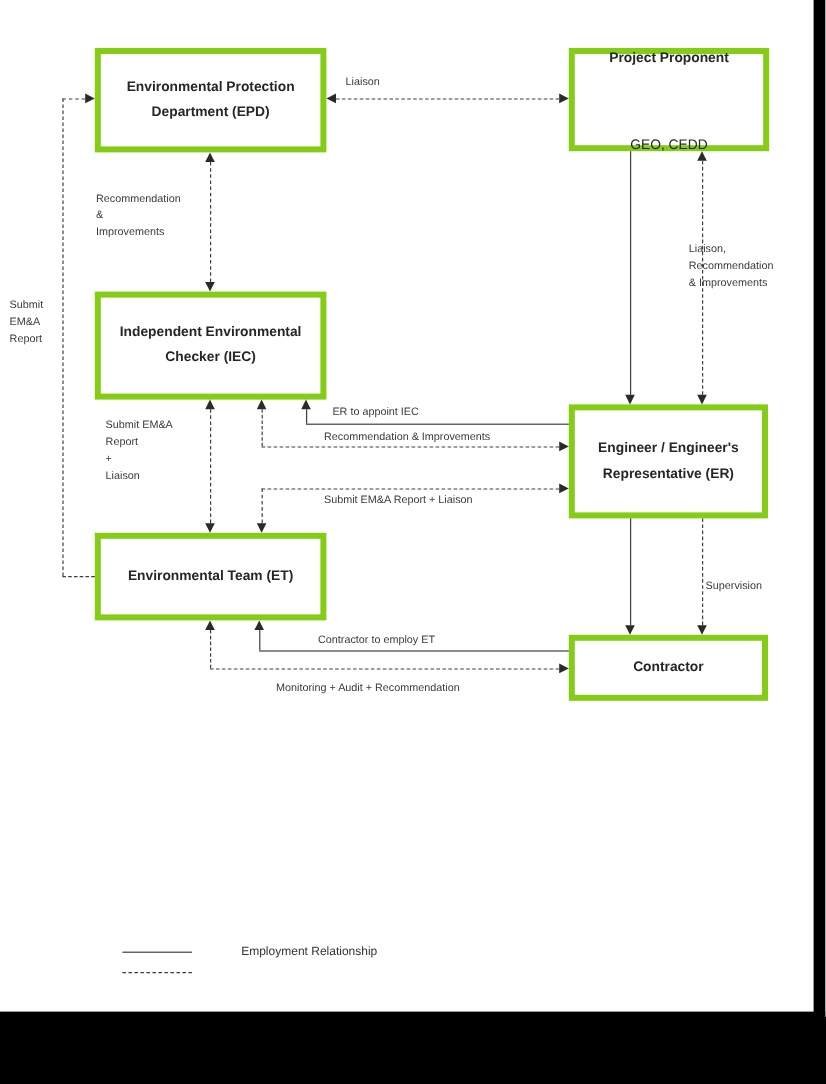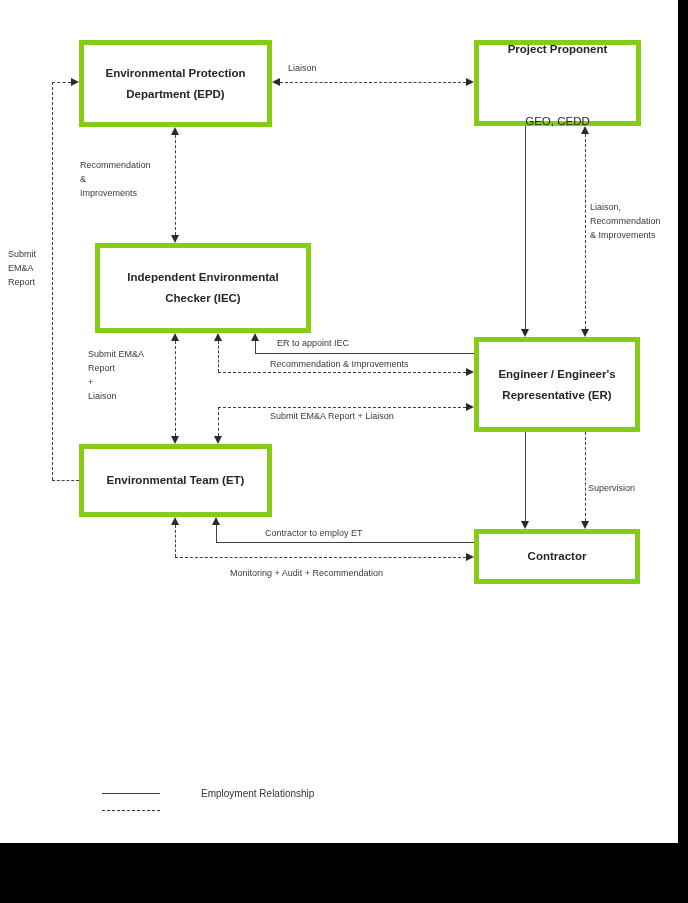--- a/index.html
+++ b/index.html
@@ -46,21 +46,21 @@
   <div class="node" style="left:79px;top:40px;width:193px;height:87px;">
     <div class="node-title">Environmental Protection
 Department (EPD)</div>
   </div>
 
   <div class="node" style="left:474px;top:40px;width:167px;height:86px;gap:44px;">
     <div class="node-title">Project Proponent</div>
     <div class="node-subtitle">GEO, CEDD</div>
   </div>
 
-  <div class="node" style="left:95px;top:243px;width:216px;height:90px;align-items:center;">
+  <div class="node" style="left:79px;top:243px;width:193px;height:90px;align-items:center;">
     <div class="node-title">Independent Environmental
 Checker (IEC)</div>
   </div>
 
   <div class="node" style="left:474px;top:337px;width:166px;height:95px;">
     <div class="node-title">Engineer / Engineer's
 Representative (ER)</div>
   </div>
 
   <div class="node" style="left:79px;top:444px;width:193px;height:73px;">
@@ -90,21 +90,21 @@
   <div class="lbl" style="left:80px;top:158px;width:92px;">Recommendation
 &amp;
 Improvements</div>
 
   <div class="vline" style="left:525px;top:126px;height:203px;"></div>
   <div class="arr arr-down" style="left:521px;top:329px;"></div>
 
   <div class="arr arr-up" style="left:581px;top:126px;"></div>
   <div class="vline dash-v" style="left:585px;top:134px;height:195px;"></div>
   <div class="arr arr-down" style="left:581px;top:329px;"></div>
-  <div class="lbl" style="left:590px;top:200px;width:90px;">Liaison,
+  <div class="lbl" style="left:574px;top:200px;width:90px;">Liaison,
 Recommendation
 &amp; Improvements</div>
 
   <div class="arr arr-up" style="left:251px;top:333px;"></div>
   <div class="vline" style="left:255px;top:341px;height:12px;"></div>
   <div class="hline" style="left:255px;top:353px;width:219px;"></div>
   <div class="lbl" style="left:277px;top:336px;width:160px;">ER to appoint IEC</div>
 
   <div class="arr arr-up" style="left:214px;top:333px;"></div>
   <div class="vline dash-v" style="left:218px;top:341px;height:31px;"></div>

